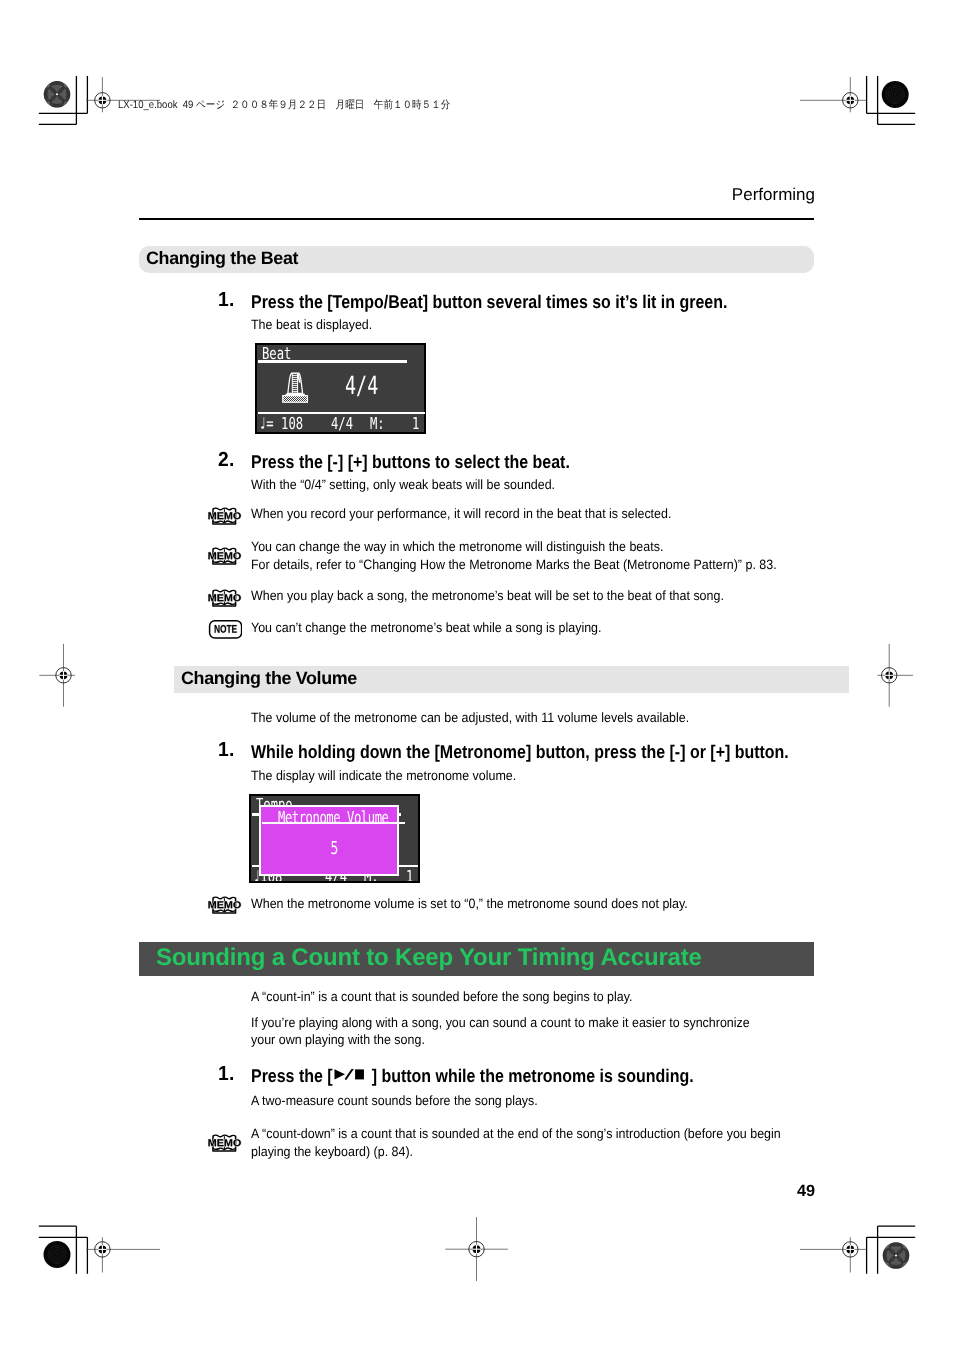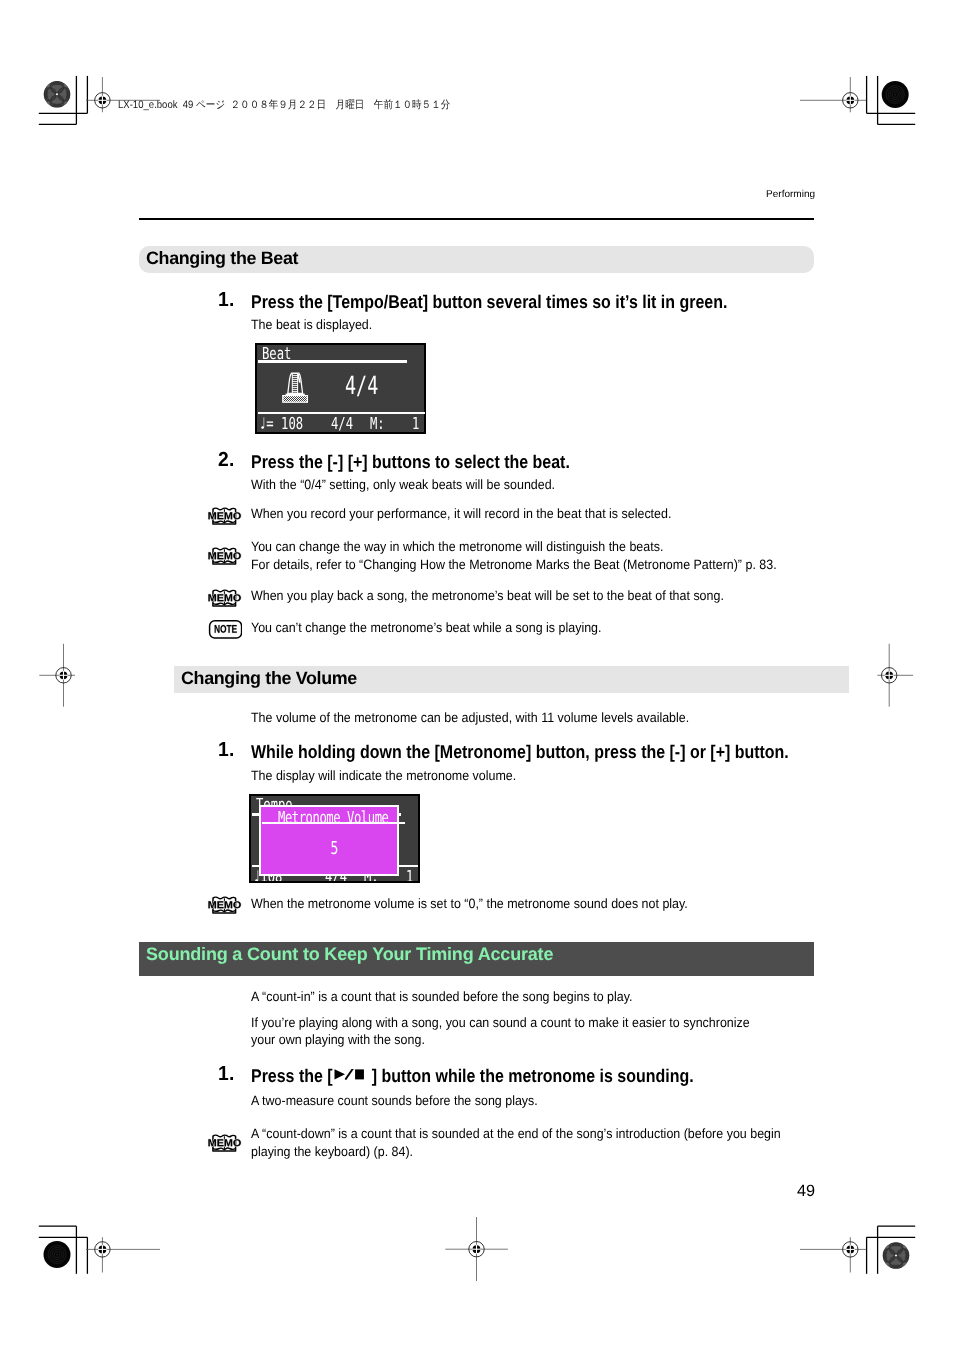--- a/index.html
+++ b/index.html
@@ -16,48 +16,48 @@
   #print-header{
     position:absolute;left:117.9px;top:99.3px;
     font-family:"Liberation Sans",sans-serif;
     font-size:10.8px;line-height:12px;color:#1a1a1a;white-space:pre;
     transform:scaleX(0.885);transform-origin:0 0;
   }
 
   
   #running-head{
     position:absolute;left:139px;top:186.4px;width:676px;
-    text-align:right;font-size:10px;line-height:18px;color:#000;
+    text-align:right;font-size:17px;line-height:18px;color:#000;
   }
   #head-rule{position:absolute;left:139px;top:217.5px;width:675px;height:2.2px;background:#000;}
 
   
   .h2bar{position:absolute;left:139px;width:675px;height:26.5px;background:#e5e5e5;}
   .h2bar span{position:absolute;left:7px;top:2.3px;font-size:17.9px;font-weight:bold;letter-spacing:-0.35px;}
 
   .h1bar{position:absolute;left:139px;width:33.5px;background:#4d4d4d;}
-  .h1bar span{position:absolute;left:7px;font-size:18px;font-weight:bold;color:#86efac;letter-spacing:-0.18px;}
+  .h1bar span{position:absolute;left:17px;font-size:24px;font-weight:bold;color:#22c55e;letter-spacing:-0.18px;}
 
   
   .stepnum{position:absolute;font-size:20.3px;font-weight:bold;letter-spacing:0.4px;
            transform:scaleX(0.95);transform-origin:0 0;}
   .steptitle{position:absolute;left:251.2px;font-size:18.4px;font-weight:bold;
              white-space:nowrap;transform:scaleX(0.868);transform-origin:0 0;}
   .body,.noteline{position:absolute;left:251px;font-size:13.5px;line-height:17.6px;
         white-space:nowrap;transform:scaleX(0.923);transform-origin:0 0;}
   .memoicon{position:absolute;}
 
   
   .lcd{position:absolute;background:#3d3d3d;border:2px solid #000;box-sizing:border-box;}
   .lcdtxt{position:absolute;font-family:"DejaVu Sans Mono",monospace;color:#fff;
           font-size:16.6px;line-height:17px;white-space:pre;
           transform:scaleX(0.735);transform-origin:0 0;}
 
   
-  #page-number{position:absolute;left:139px;top:1182.2px;width:676px;text-align:right;font-size:16.3px;font-weight:normal;}
+  #page-number{position:absolute;left:139px;top:1182.2px;width:676px;text-align:right;font-size:16.3px;font-weight:bold;}
 </style>
 </head>
 <body>
 
 <div class="page">
 
   <svg width="0" height="0" style="position:absolute" aria-hidden="true">
     <defs>
 
       <g id="memo-sym">

